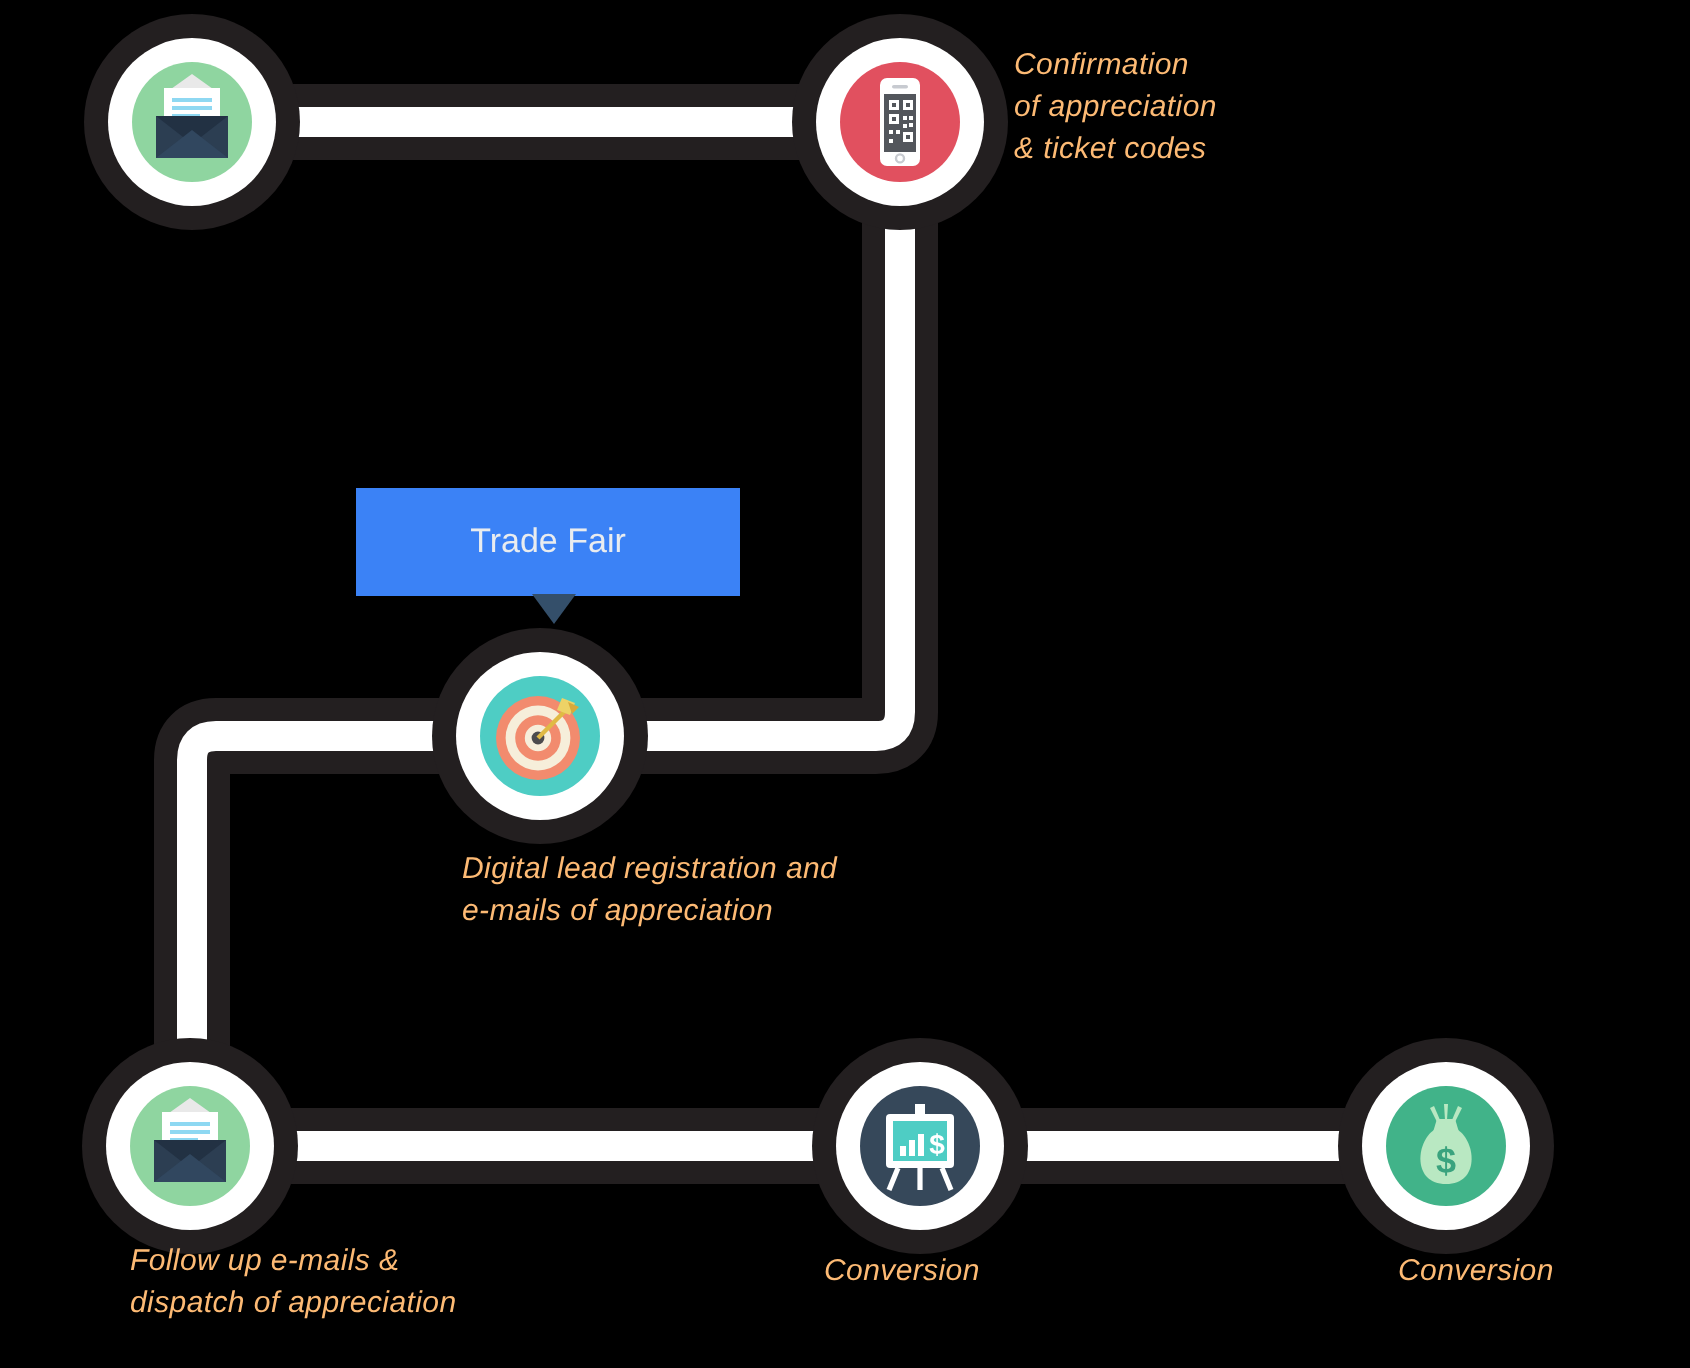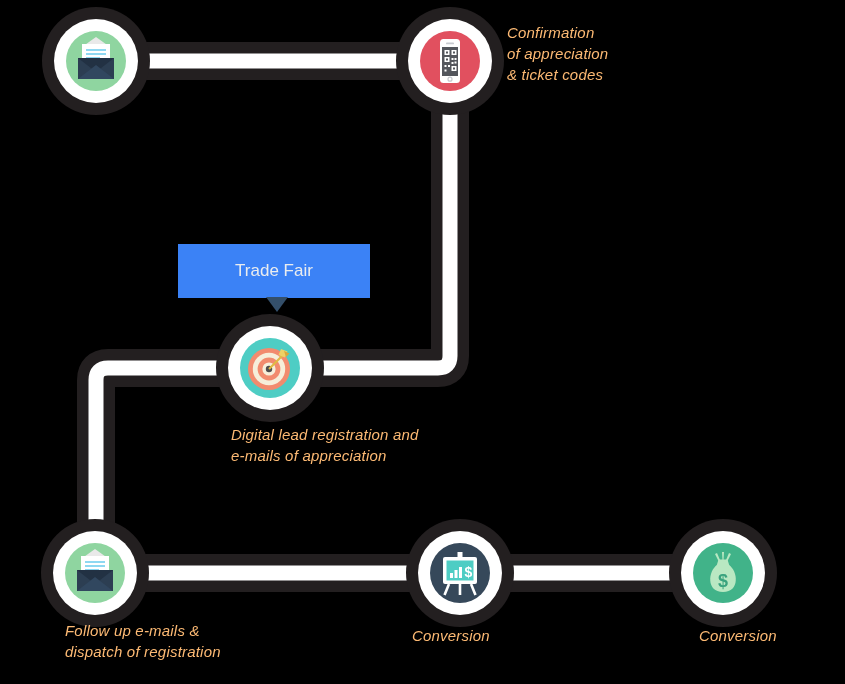--- a/index.html
+++ b/index.html
@@ -175,21 +175,21 @@
     <div>&amp; ticket codes</div>
   </div>
 
   <div class="label" style="left:231px;top:424px">
     <div>Digital lead registration and</div>
     <div>e-mails of appreciation</div>
   </div>
 
   <div class="label" style="left:65px;top:620px">
     <div>Follow up e-mails &amp;</div>
-    <div>dispatch of registration</div>
+    <div>dispatch of appreciation</div>
   </div>
 
   <div class="label" style="left:412px;top:625px">
     <div>Conversion</div>
   </div>
 
   <div class="label" style="left:699px;top:625px">
     <div>Conversion</div>
   </div>
 

